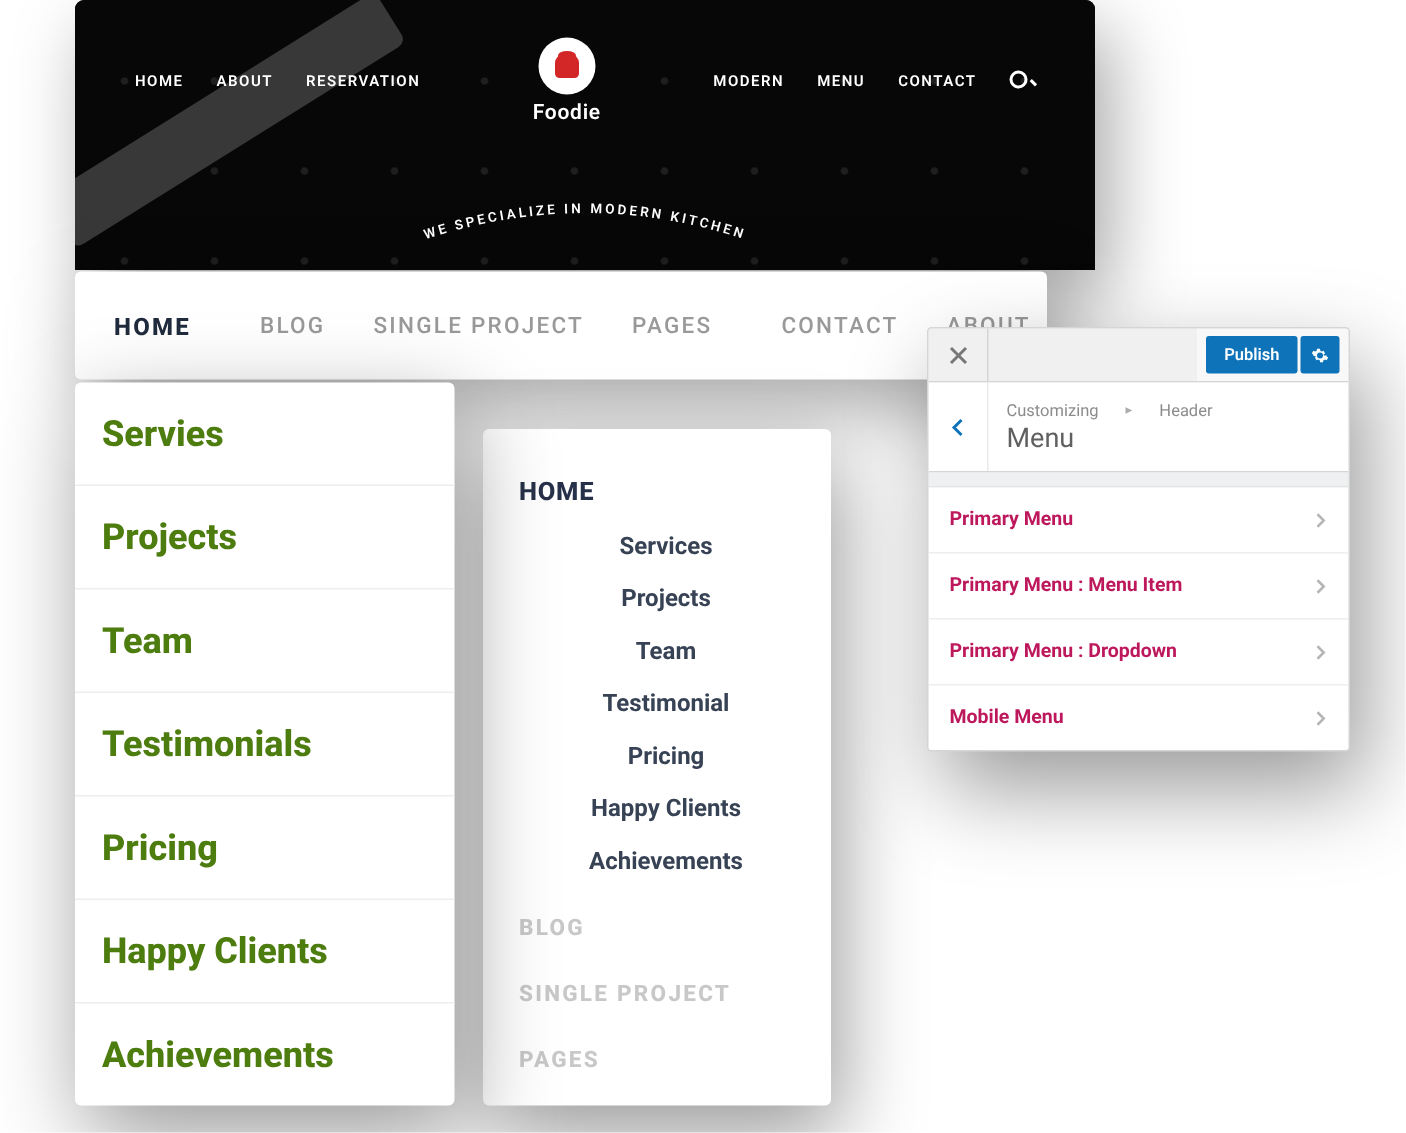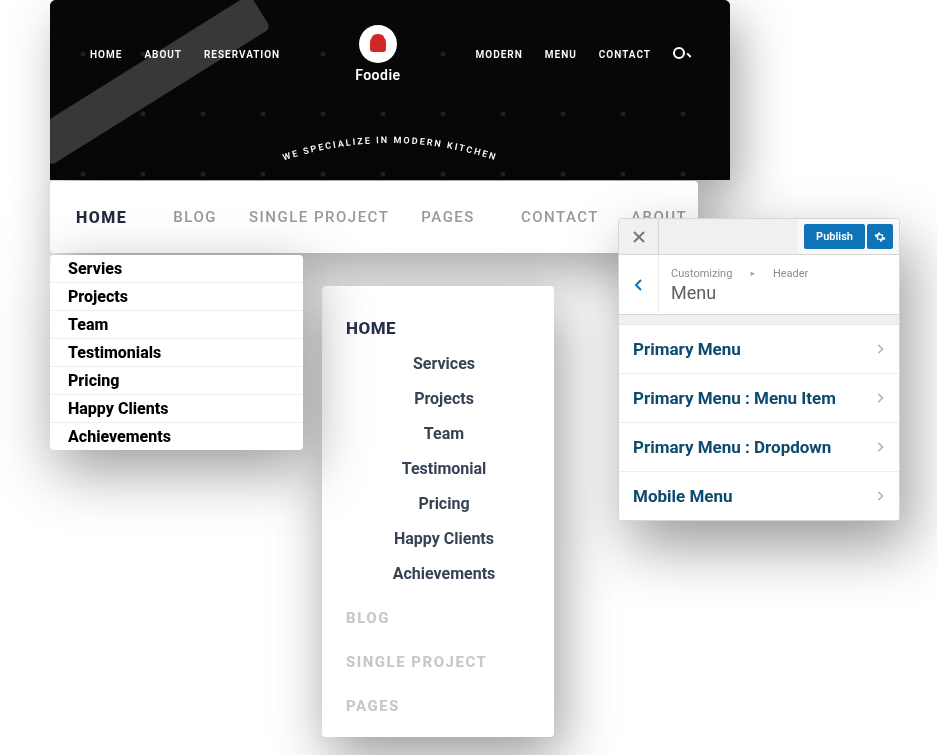--- a/index.html
+++ b/index.html
@@ -125,25 +125,25 @@
     position:absolute;
     top:255px;
     left:50px;
     width:253px;
     background:#fff;
     border-radius:4px;
     box-shadow: 6px 20px 60px rgba(0,0,0,0.4);
     z-index:6;
   }
   .dropdown1 .item {
-    padding:4px 18px;
+    padding:20px 18px;
     border-bottom:1px solid #eee;
     font-weight:800;
-    color:#000000;
-    font-size:16px;
+    color:#4d7c0f;
+    font-size:24px;
   }
   .dropdown1 .item:last-child { border-bottom:none; }
 
   
   .dropdown2 {
     position:absolute;
     top:286px;
     left:322px;
     width:232px;
     background:#fff;
@@ -247,21 +247,21 @@
   .cust-crumb-title { font-size:18px; color:#606060; font-weight:400; margin-top:2px;}
   .cust-list { background:#fff; }
   .cust-spacer { height:10px; background:#eef0f1; border-bottom:1px solid #e3e3e3;}
   .cust-row {
     display:flex; align-items:center; justify-content:space-between;
     padding:14px 14px;
     border-bottom:1px solid #eee;
     cursor:pointer;
   }
   .cust-row:last-child { border-bottom:none;}
-  .cust-row span { font-size:17px; font-weight:700; color:#0c4a6e; }
+  .cust-row span { font-size:13px; font-weight:700; color:#be185d; }
   .cust-row svg { width:10px; height:10px; color:#b5b5b5;}
 </style>
 </head>
 <body>
 
 <div class="hero">
   <div class="hero-bg"></div>
   <div class="hero-nav">
     <div class="hero-nav-group">
       <a href="#">HOME</a>

